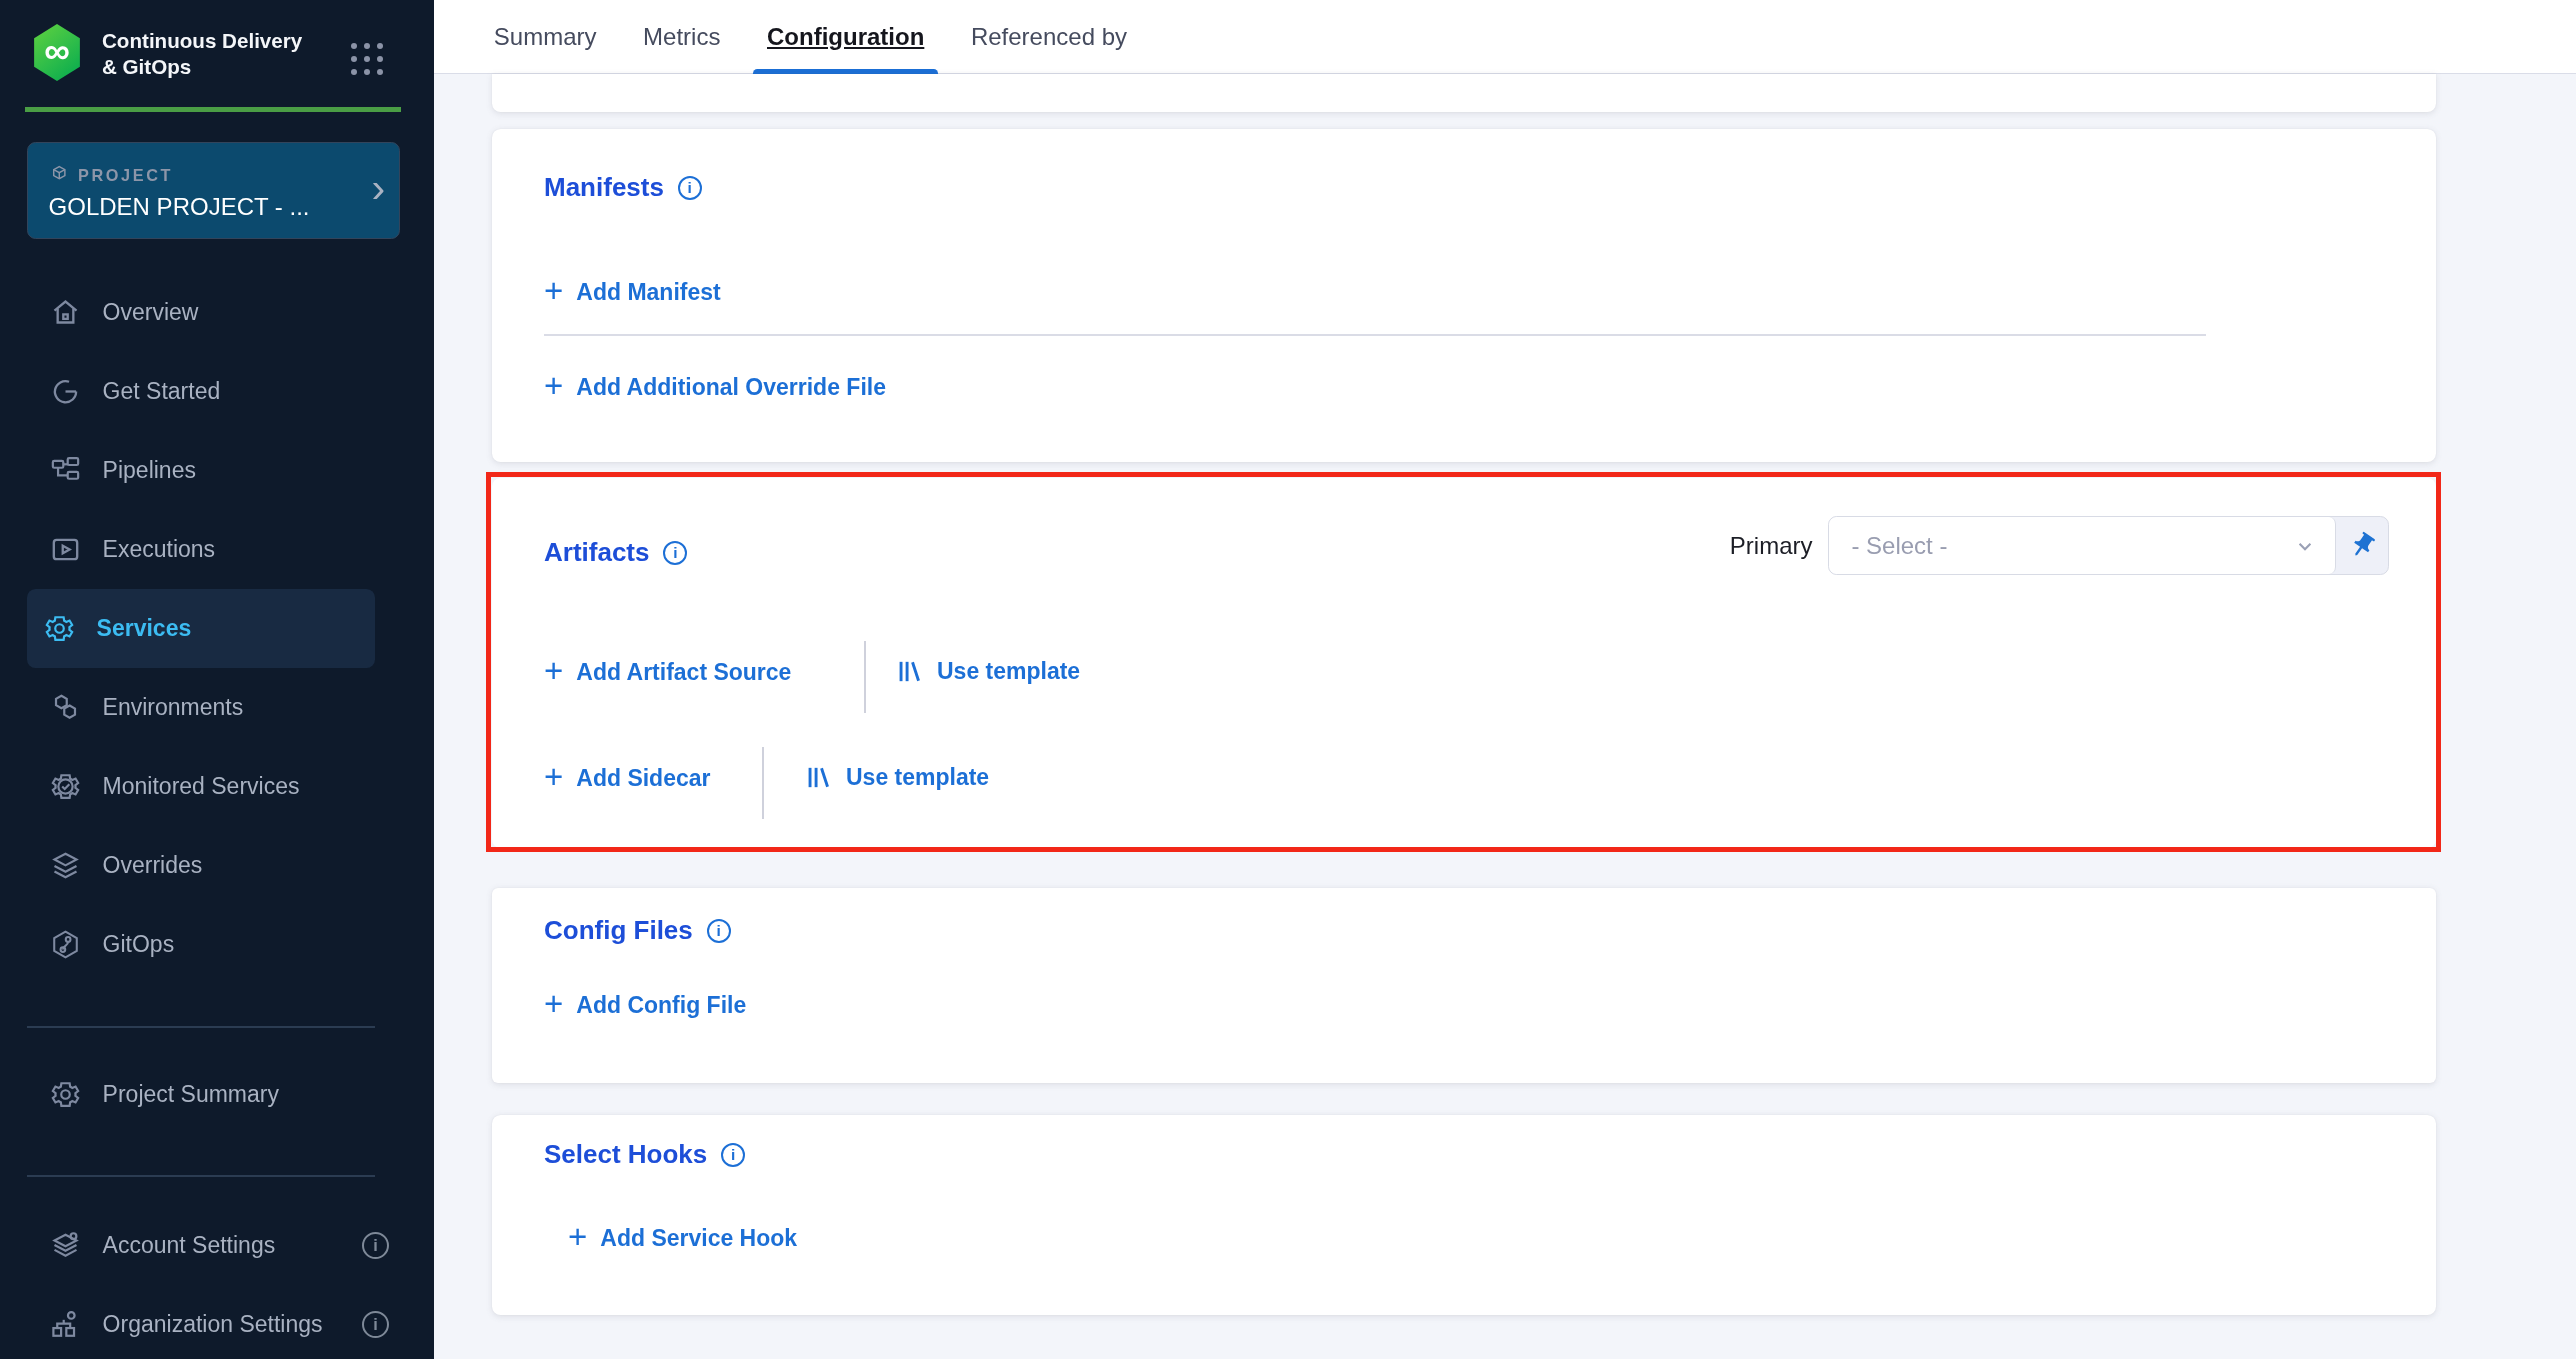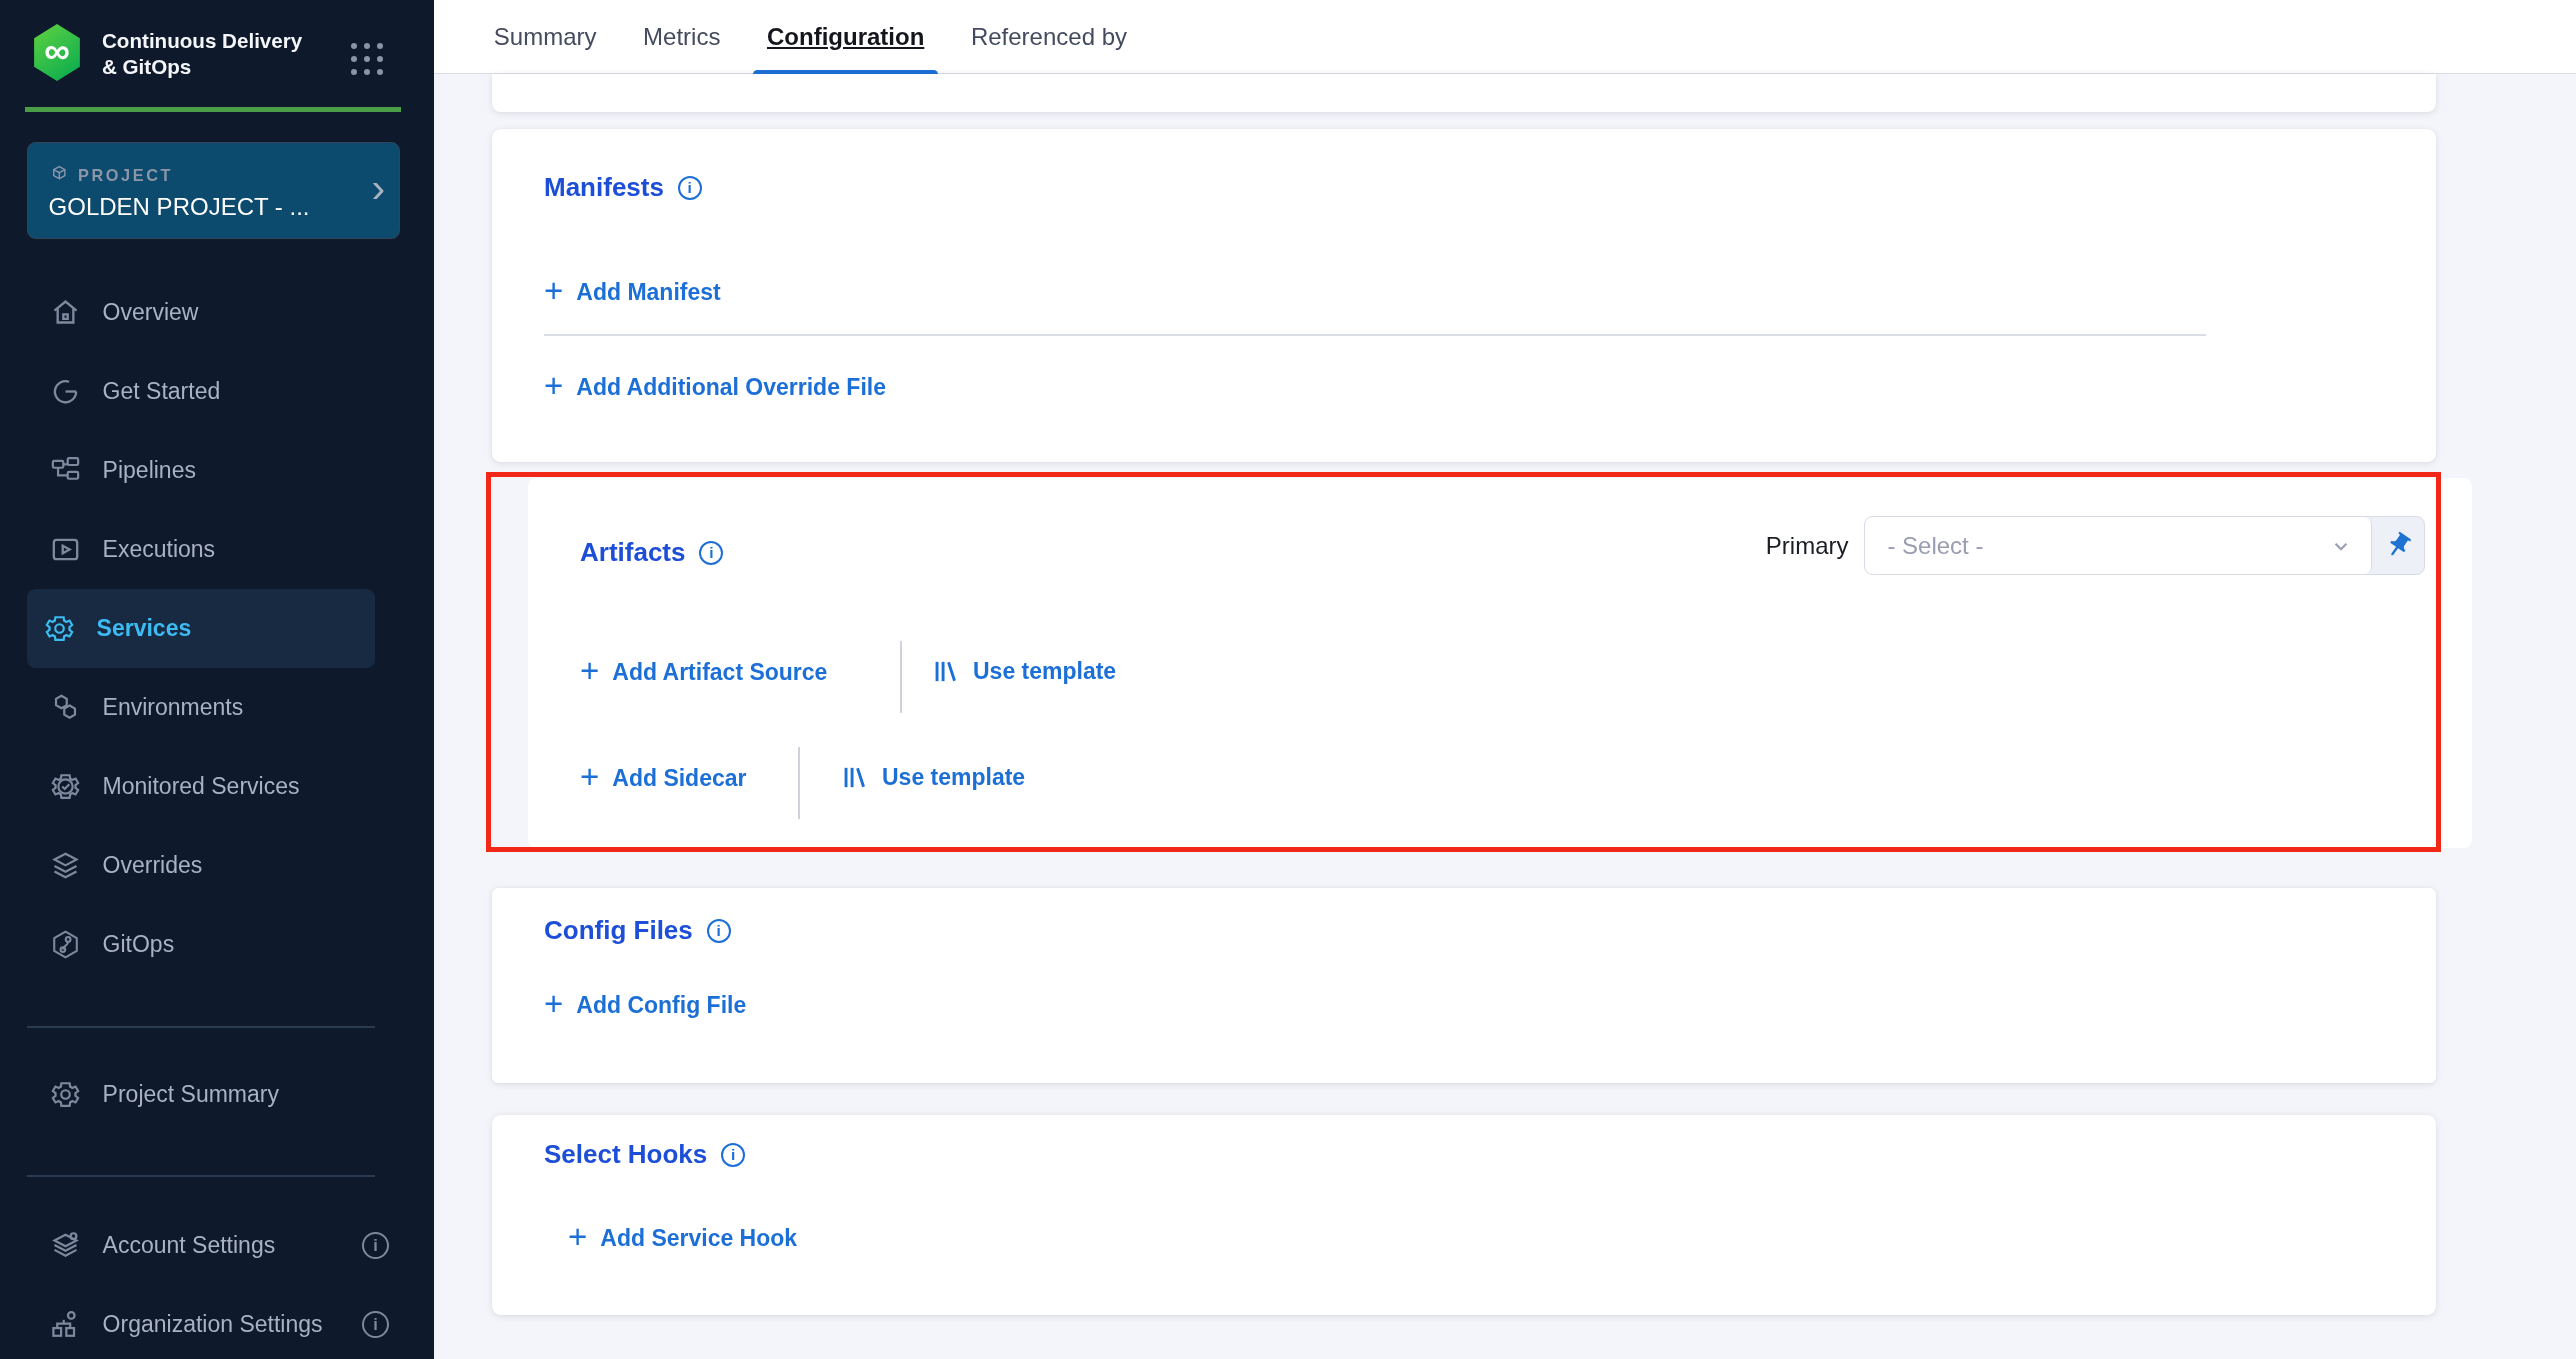--- a/index.html
+++ b/index.html
@@ -39,33 +39,33 @@
   .nav-item.active, .nav-item.active .nicon { color:#3cbcf2; }
   .nav-item.active .label { font-weight:700; }
   .side-divider { position:absolute; left:27px; width:348px; height:1.7px; background:#2b3c52; }
   .info-circle { width:27px; height:27px; border:2.2px solid #7e8998; border-radius:50%;
     color:#7e8998; font-size:16.3px; font-weight:700; display:flex; align-items:center; justify-content:center; flex:none; }
   .nav-item .info-circle { position:absolute; right:45px; }
 
   
   .main { position:absolute; left:434px; top:0; width:2142px; height:1359px; }
   .tabbar { position:relative; height:74px; background:#ffffff; border-bottom:1.7px solid #dadde8;
-    display:flex; align-items:flex-start; padding-left:46px; gap:19px; }
+    display:flex; align-items:center; padding-left:46px; gap:19px; }
   .tab { position:relative; height:74px; display:flex; align-items:center; padding:0 13.8px;
     font-size:24px; color:#454b5e; cursor:pointer; }
   .tab.active { color:#15161d; font-weight:700;text-decoration:underline; }
   .tab.active::after { content:""; position:absolute; left:0; right:0; bottom:-1.7px; height:6px;
     background:#1b6fd6; border-radius:4.3px 4.3px 0 0; }
 
   .content { position:absolute; left:0; top:74px; width:2142px; height:1285px; background:#f3f5fa; }
   .card { position:absolute; left:58px; width:1944px; background:#ffffff; border-radius:8.6px;
     box-shadow:0 1.7px 6.9px rgba(96,97,112,0.14), 0 0 1.7px rgba(40,41,61,0.06); }
   .card.partial { top:0; height:38px; border-radius:0 0 8.6px 8.6px; }
   .card.manifests { top:55px; height:333px; }
-  .card.artifacts { top:404px; height:370px; box-shadow:none;margin-left:36px; }
+  .card.artifacts { top:404px; height:370px; box-shadow:none; }
   .card.config { top:814px; height:195px;border-radius:6px; }
   .card.hooks { top:1041px; height:200px; }
   .red-annotation { position:absolute; left:52px; top:398px; width:1955px; height:380px;
     border:5.2px solid #f22718; pointer-events:none; z-index:6; }
 
   .sec-title { position:absolute; left:52px; display:flex; align-items:center; gap:13.8px; }
   .sec-title h2 { font-size:26px; font-weight:700; color:#1d4ed8; }
   .blue-info { width:24px; height:24px; border:2.2px solid #1c6fd6; border-radius:50%;
     color:#1c6fd6; font-size:15.5px; font-weight:700; display:flex; align-items:center;
     justify-content:center; cursor:pointer; }

